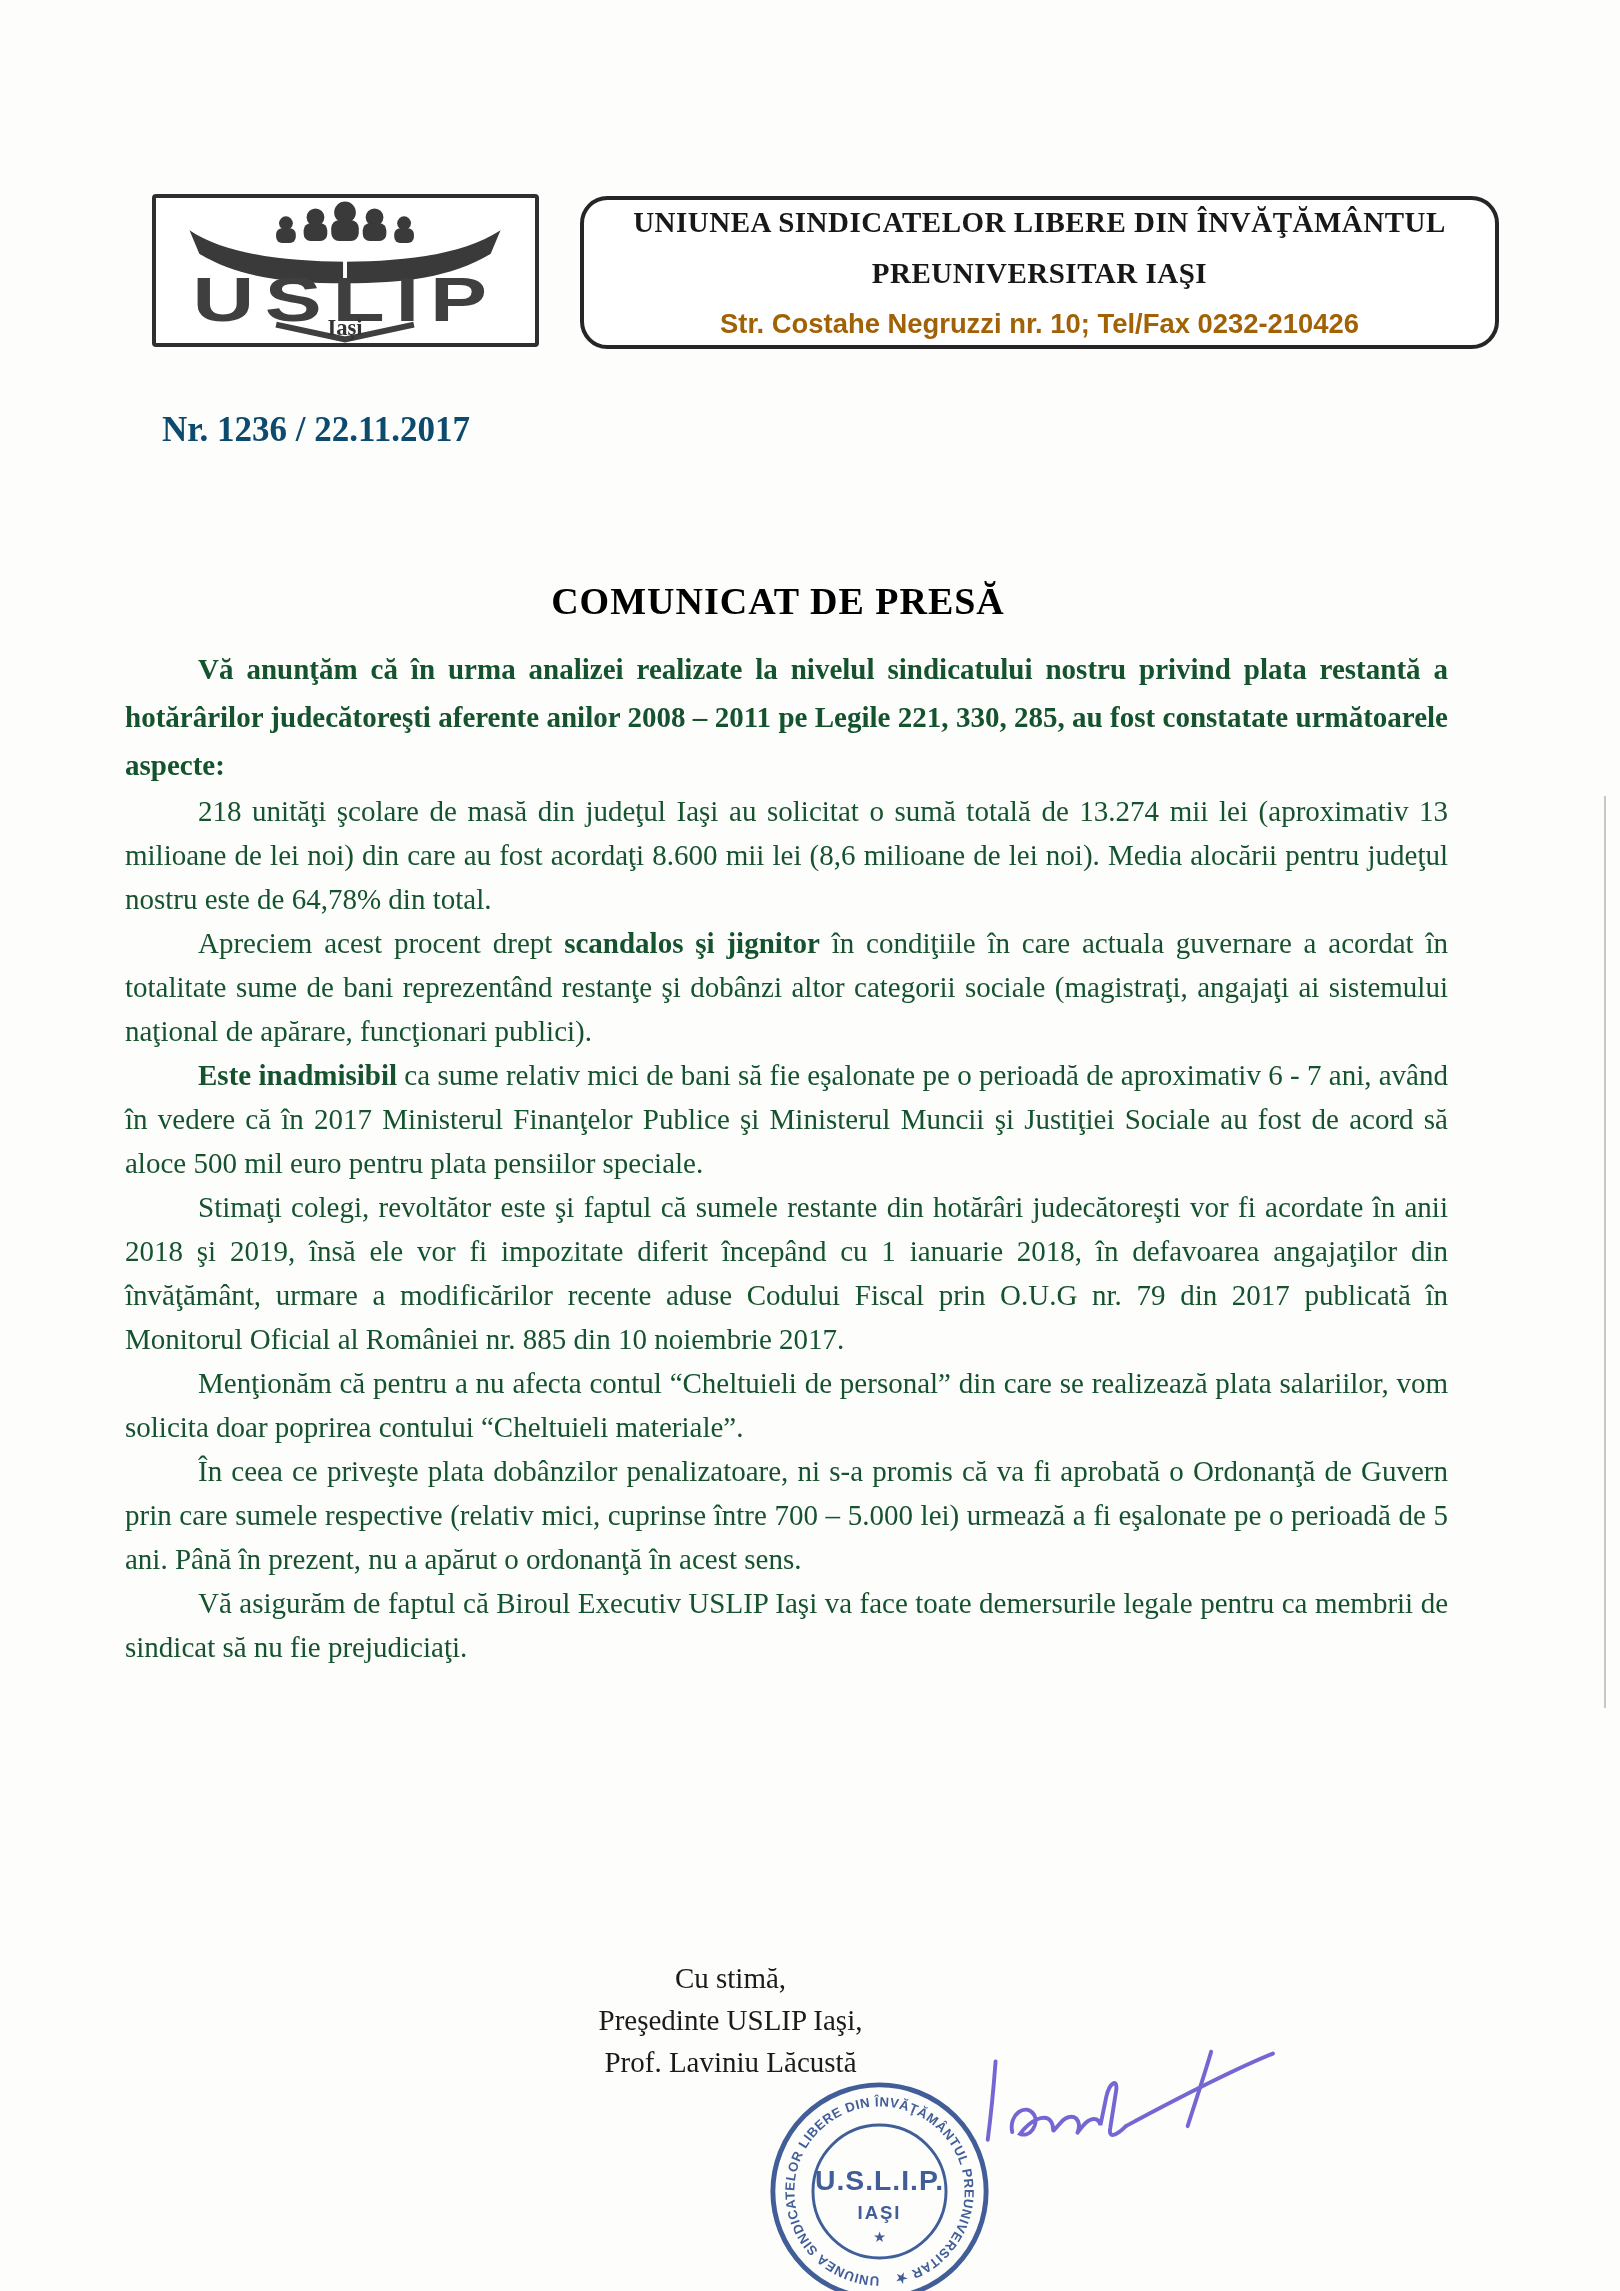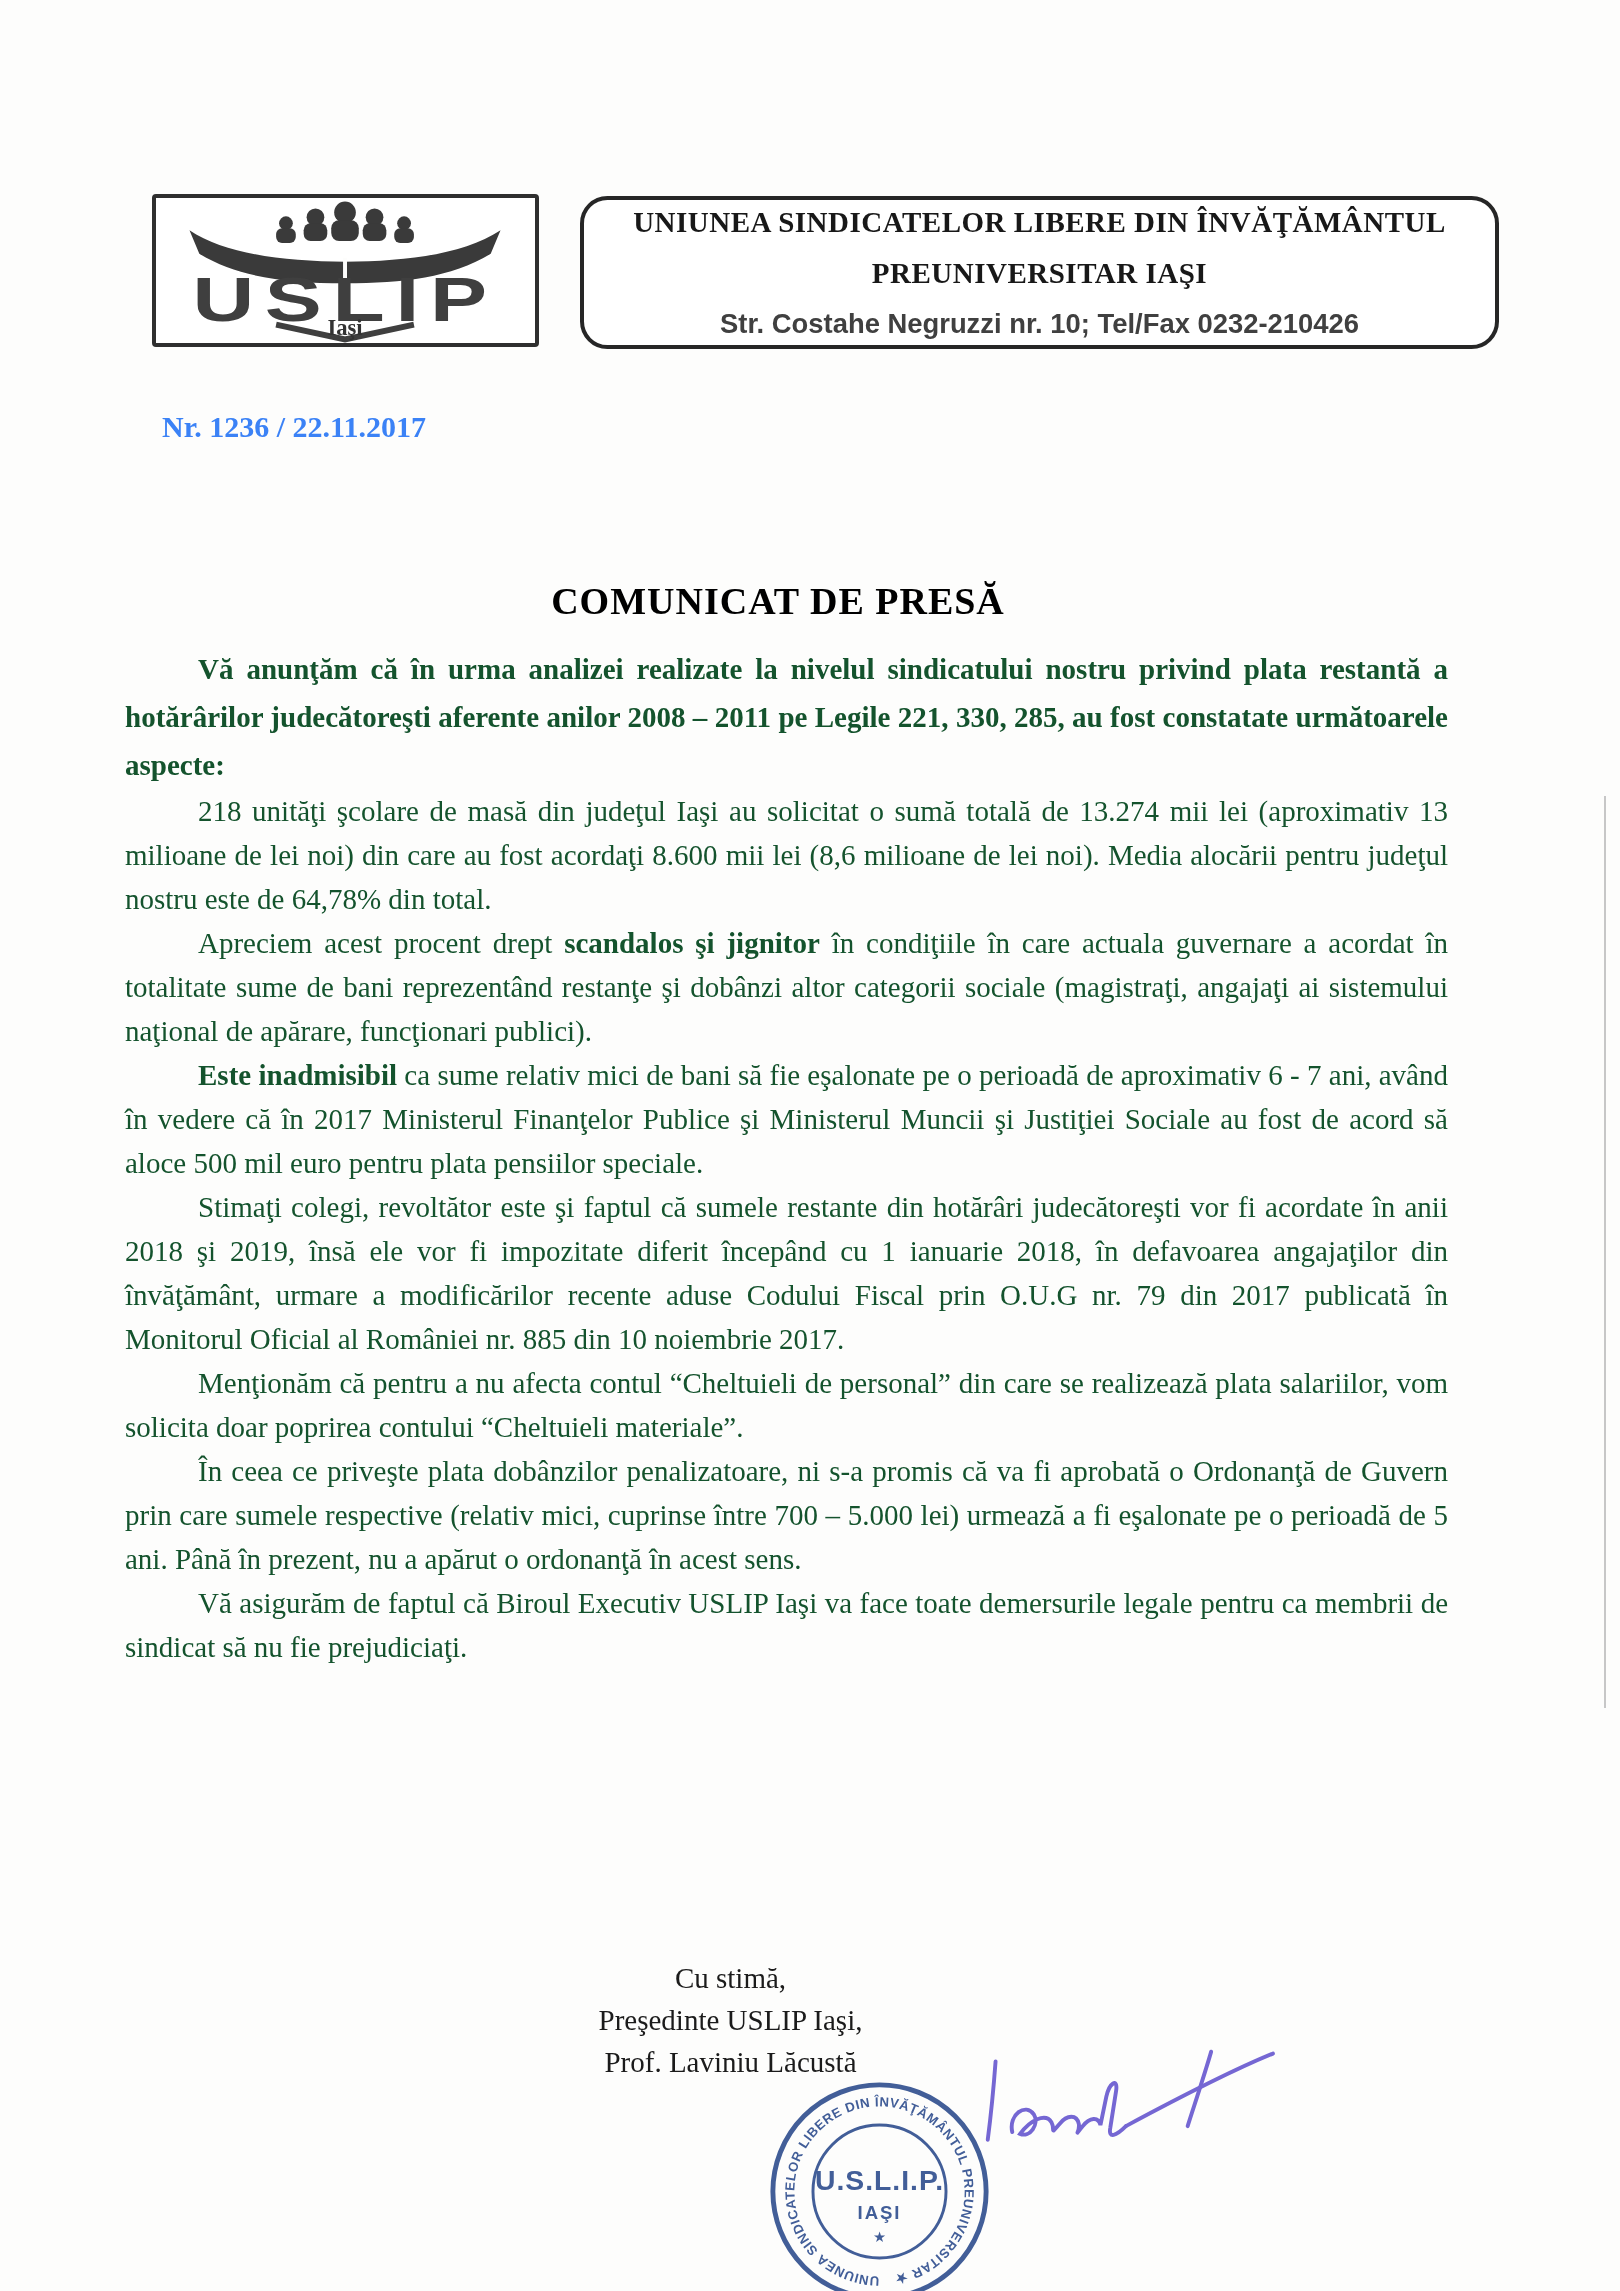--- a/index.html
+++ b/index.html
@@ -26,27 +26,27 @@
     border:4.9px solid #262626;border-radius:27.4px;background:#fff;
     box-sizing:border-box;
     display:flex;flex-direction:column;align-items:center;justify-content:center;
     gap:16px;text-align:center;
   }
   .org-line1,.org-line2{
     font-weight:bold;font-size:29px;line-height:35px;color:#181818;
     font-family:"Liberation Serif",serif;letter-spacing:0.5px;
   }
   .org-line3{
-    font-weight:bold;font-size:27.4px;line-height:33px;color:#404040;
+    font-weight:bold;font-size:27.4px;line-height:33px;color:#a16207;
     font-family:"Liberation Sans",sans-serif;
   }
   
   .doc-number{
     position:absolute;left:162px;top:410px;
-    font-weight:bold;font-size:30px;color:#3b82f6;
+    font-weight:bold;font-size:35px;color:#0c4a6e;
   }
   .doc-title{
     position:absolute;left:125px;top:563px;width:1274px;margin:16px;
     text-align:center;font-weight:bold;font-size:38px;letter-spacing:1px;color:#000000;
   }
   
   .body-text{
     position:absolute;left:125px;top:645px;width:1323px;
     font-size:29px;line-height:44px;text-align:justify;color:#14532d;
   }

